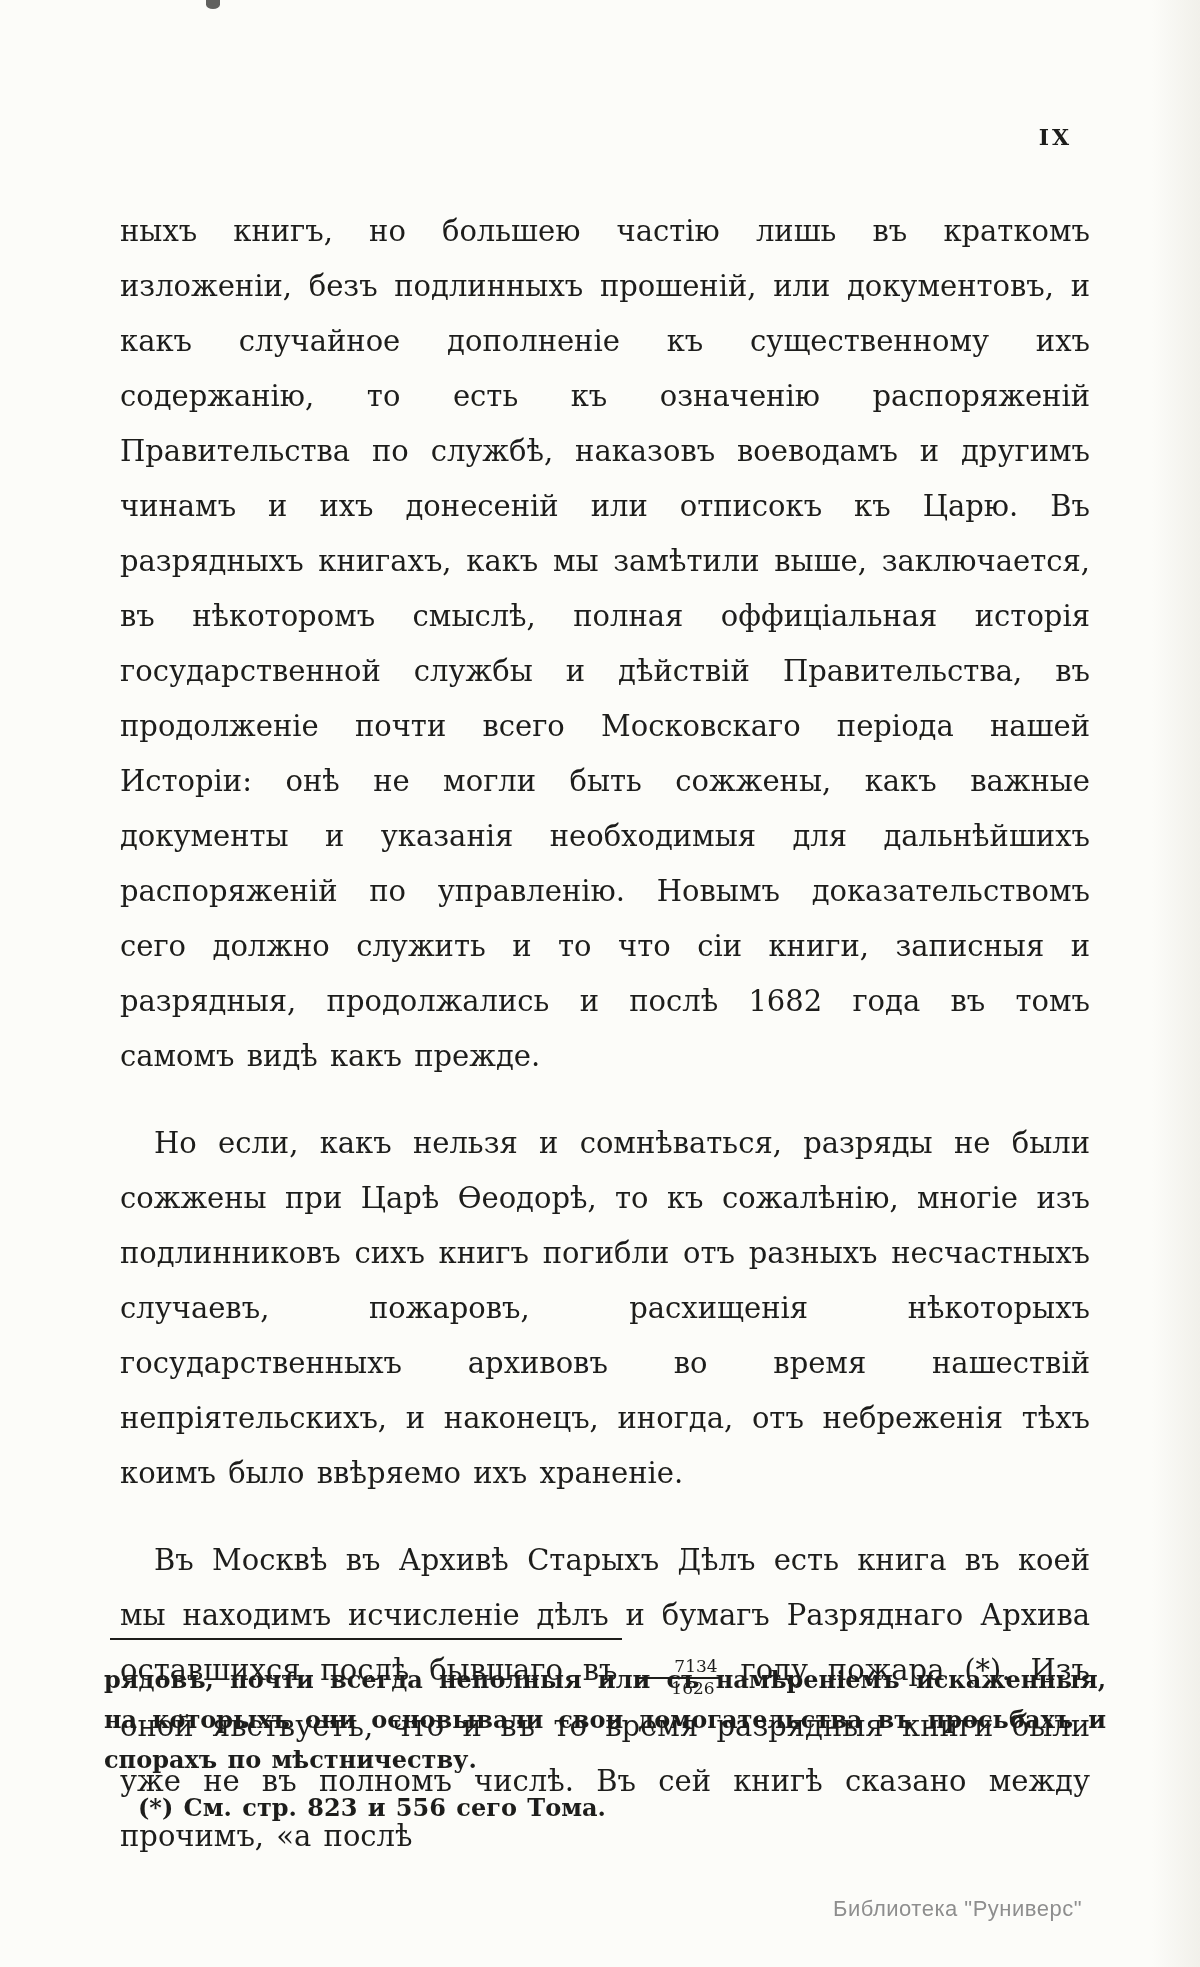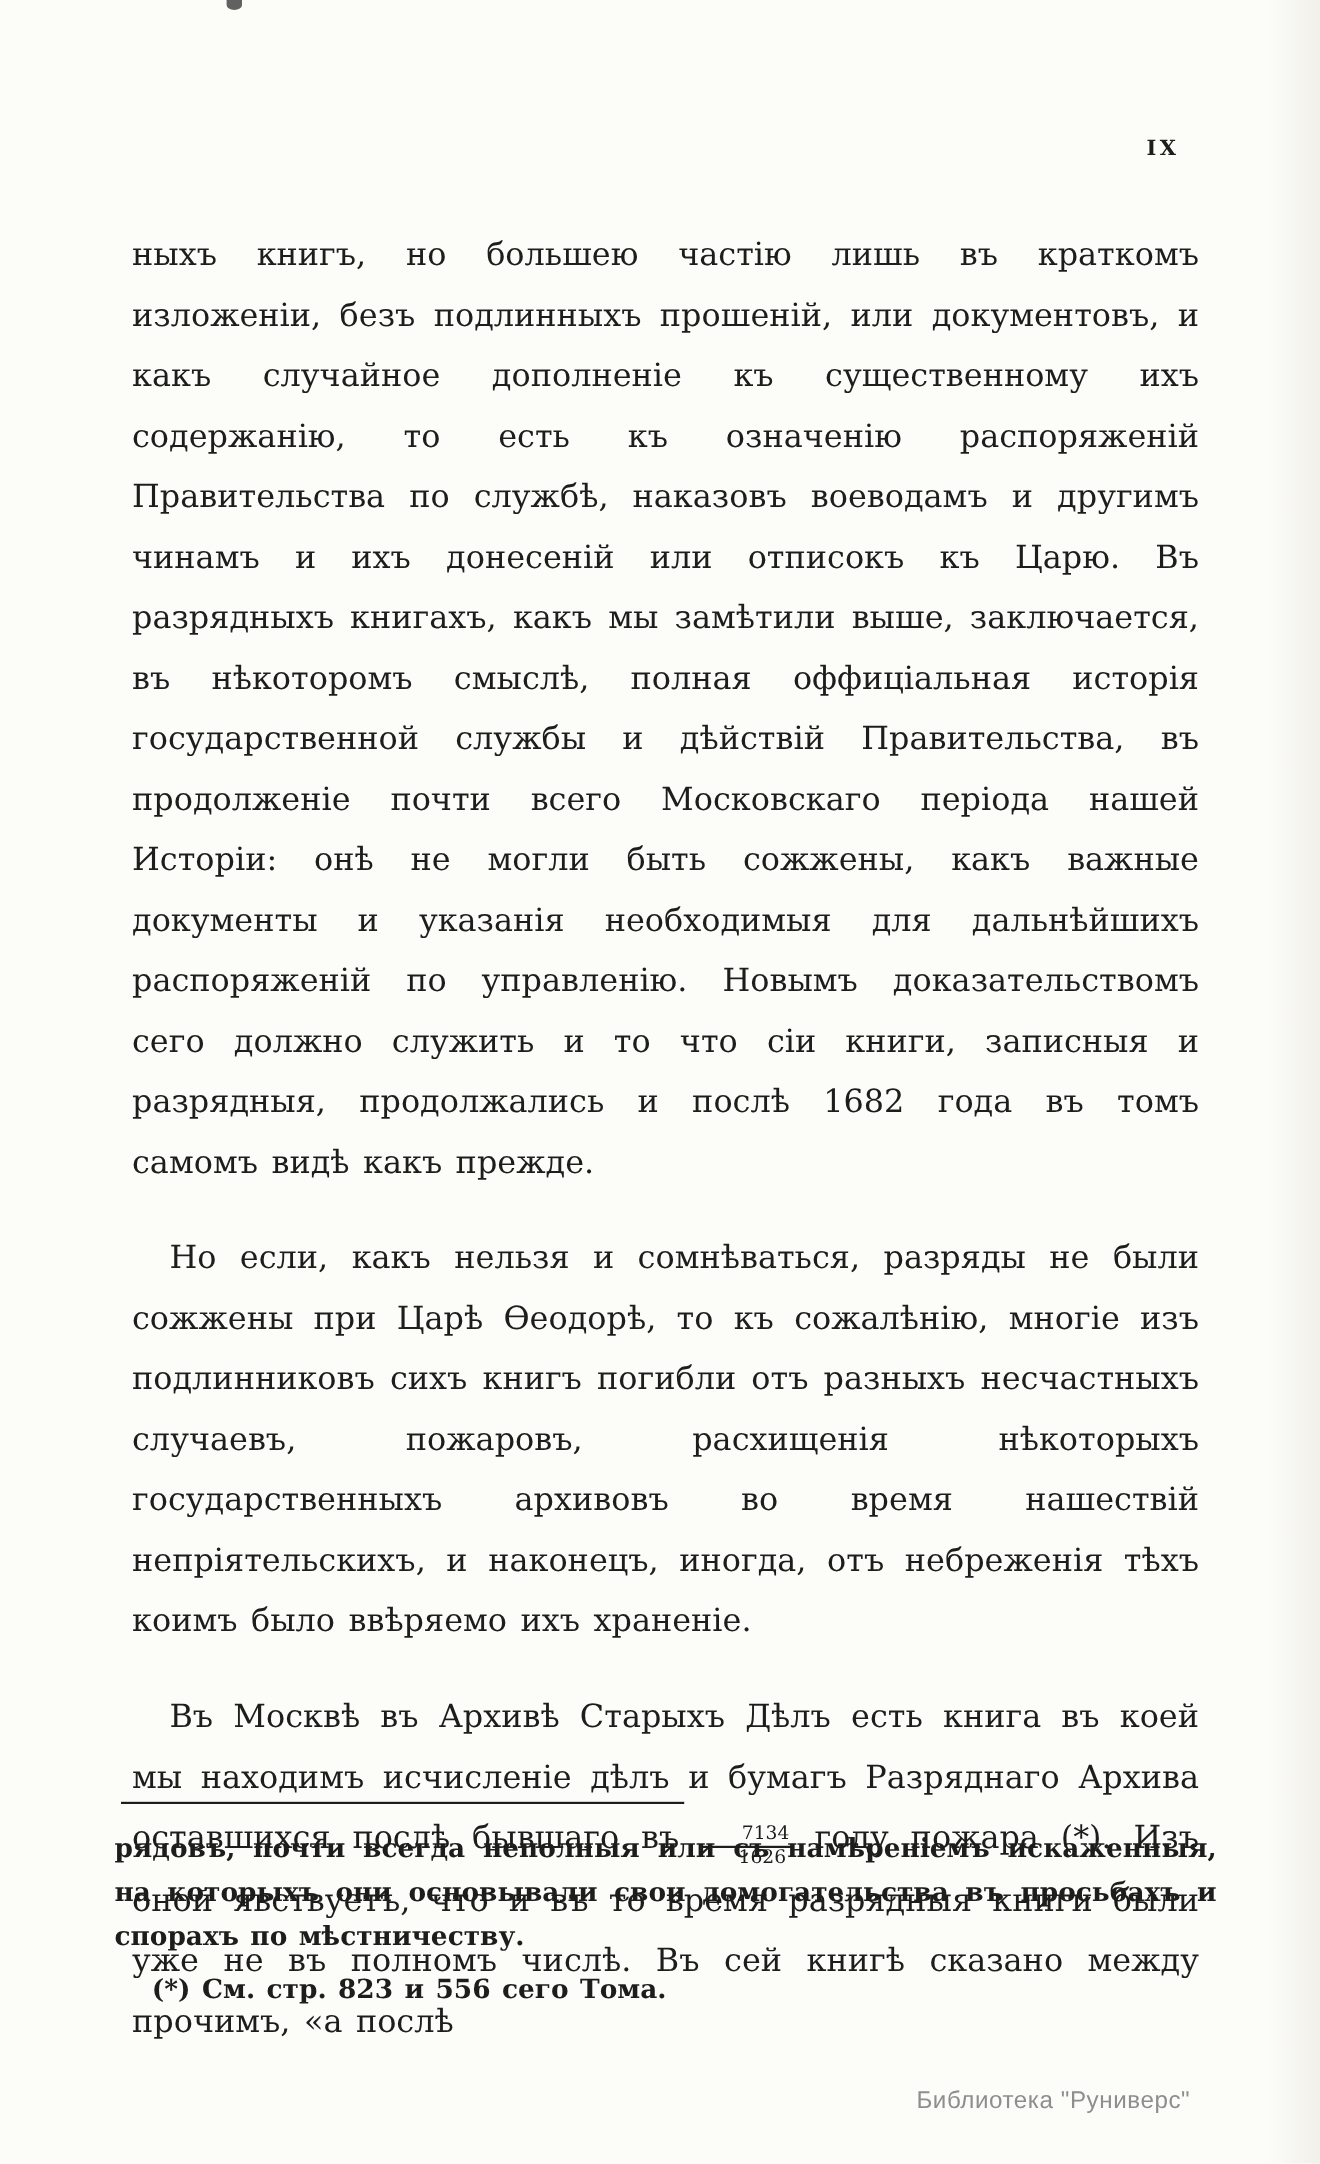--- a/index.html
+++ b/index.html
@@ -23,21 +23,21 @@
     width: 14px;
     height: 9px;
     background: #3a3a38;
     border-radius: 0 0 60% 60%;
     opacity: 0.8;
   }
   .page-number {
     position: absolute;
     top: 124px;
     right: 128px;
-    font-size: 19px;
+    font-size: 22px;
     font-weight: bold;
     letter-spacing: 3px;
   }
   .body-text {
     position: absolute;
     top: 188px;
     left: 104px;
     width: 1002px;
     font-size: 29px;
     line-height: 55px;

